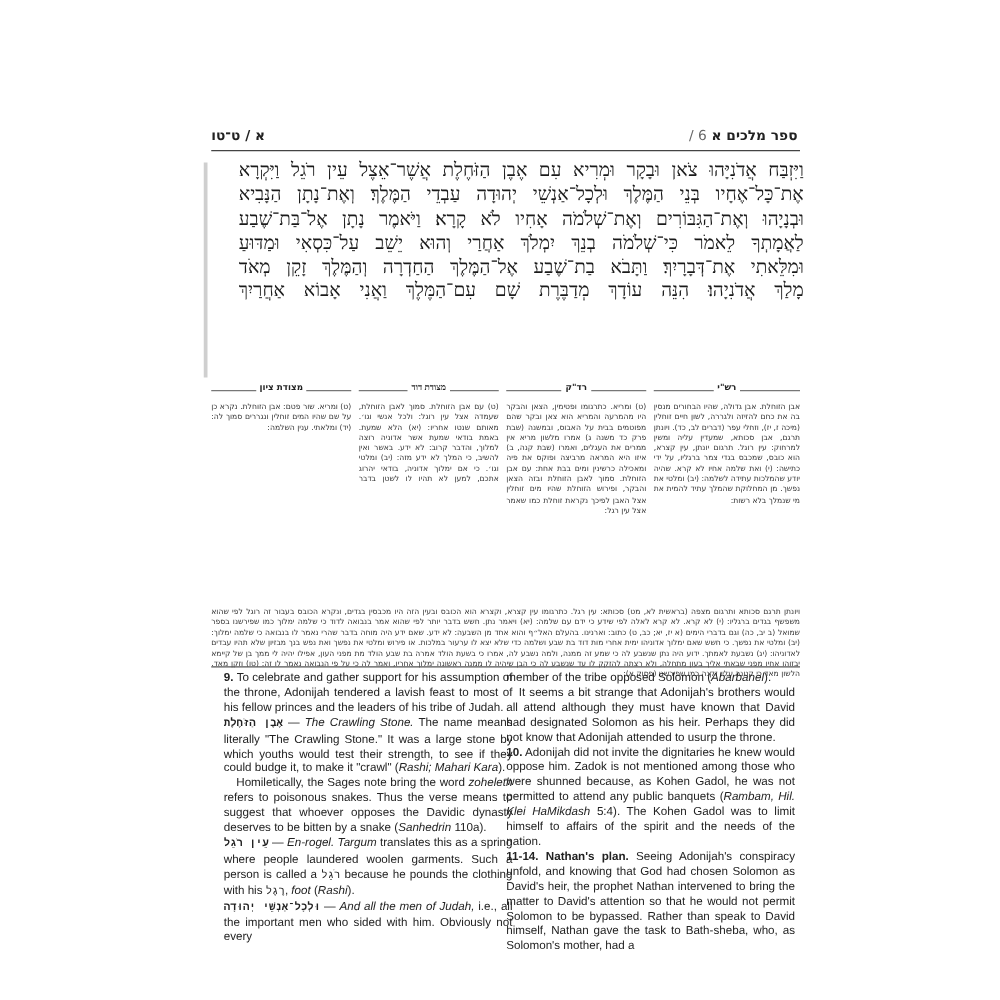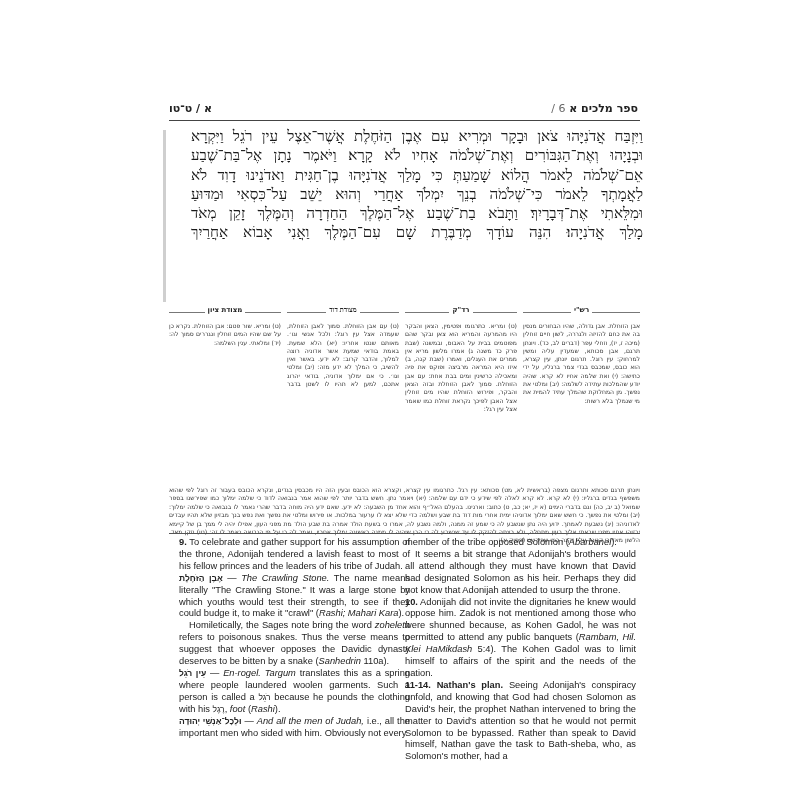--- a/index.html
+++ b/index.html
@@ -20,42 +20,42 @@
   .ch::before { content:""; position:absolute; left:0; right:0; top:6px; border-top:1px solid #777; z-index:0; }
   .ch span { position:relative; background:#fff; padding:0 3px; z-index:1;margin-top:22px; }
   .ccol { position:absolute; top:16px; font-size:6.1px; line-height:8.3px; direction:rtl; text-align:justify; color:#333; font-family:"DejaVu Sans", sans-serif; overflow:hidden; }
   .wide-comm { position:absolute; left:0; top:180px; width:471px; font-size:6.1px; line-height:8.4px; direction:rtl; text-align:justify; color:#333; font-family:"DejaVu Sans", sans-serif; }
   .rule-mid { position:absolute; left:6px; right:0; top:437px; height:1px; background:#555; }
   .eng { position:absolute; top:441px; width:231px; font-family:"Liberation Sans", sans-serif; font-size:9.3px; line-height:11.9px; color:#222; text-align:justify; }
   .eng p { margin:0; }
   .eng .indent { text-indent:10px; }
   .eng .num { font-weight:bold; }
   .eng i { font-style:italic; }
-  .heb { direction:rtl; unicode-bidi:embed; font-weight:bold; font-family:Liberation Sans, sans-serif; font-size:8.5px; }
+  .heb { direction:rtl; unicode-bidi:embed; font-weight:bold; font-family:Liberation Mono, monospace; font-size:8.5px; }
 </style>
 </head>
 <body>
 
 <div class="page">
 
   <div class="header">
     <div class="left">א / ט־טו</div>
     <div class="right">
       <span>ספר מלכים א</span>
       <span class="pnum">6 /</span>
     </div>
   </div>
   <div class="rule-top"></div>
 
   <div class="verse-bar"></div>
 
   <div class="verses">
     <div class="vline"><span>וַיִּזְבַּח אֲדֹנִיָּהוּ צֹאן וּבָקָר וּמְרִיא עִם אֶבֶן הַזֹּחֶלֶת אֲשֶׁר־אֵצֶל עֵין רֹגֵל וַיִּקְרָא</span></div>
+    <div class="vline"><span>אֶת־כָּל־אֶחָיו בְּנֵי הַמֶּלֶךְ וּלְכָל־אַנְשֵׁי יְהוּדָה עַבְדֵי הַמֶּלֶךְ׃ וְאֶת־נָתָן הַנָּבִיא</span></div>
     <div class="vline"><span>וּבְנָיָהוּ וְאֶת־הַגִּבּוֹרִים וְאֶת־שְׁלֹמֹה אָחִיו לֹא קָרָא׃ וַיֹּאמֶר נָתָן אֶל־בַּת־שֶׁבַע</span></div>
-    <div class="vline"><span class="vnum"></span><span>אֵם־שְׁלֹמֹה לֵאמֹר הֲלוֹא שָׁמַעַתְּ כִּי מָלַךְ אֲדֹנִיָּהוּ בֶן־חַגִּית וַאדֹנֵינוּ דָוִד לֹא</span></div>
     <div class="vline"><span class="vnum"></span><span>לַאֲמָתְךָ לֵאמֹר כִּי־שְׁלֹמֹה בְנֵךְ יִמְלֹךְ אַחֲרַי וְהוּא יֵשֵׁב עַל־כִּסְאִי וּמַדּוּעַ</span></div>
     <div class="vline"><span>וּמִלֵּאתִי אֶת־דְּבָרָיִךְ׃ וַתָּבֹא בַת־שֶׁבַע אֶל־הַמֶּלֶךְ הַחַדְרָה וְהַמֶּלֶךְ זָקֵן מְאֹד</span></div>
     <div class="vline"><span>מָלַךְ אֲדֹנִיָהוּ׃ הִנֵּה עוֹדָךְ מְדַבֶּרֶת שָׁם עִם־הַמֶּלֶךְ וַאֲנִי אָבוֹא אַחֲרַיִךְ</span></div>
   </div>
 
   <div class="comm-area">
     <div class="comm-headers">
       <div class="ch" style="left:354px;width:117px;"><span>רש"י</span></div>
       <div class="ch" style="left:236px;width:112px;"><span>רד"ק</span></div>
       <div class="ch" style="left:118px;width:112px;font-family:Liberation Serif, serif;"><span>מצודת דוד</span></div>

